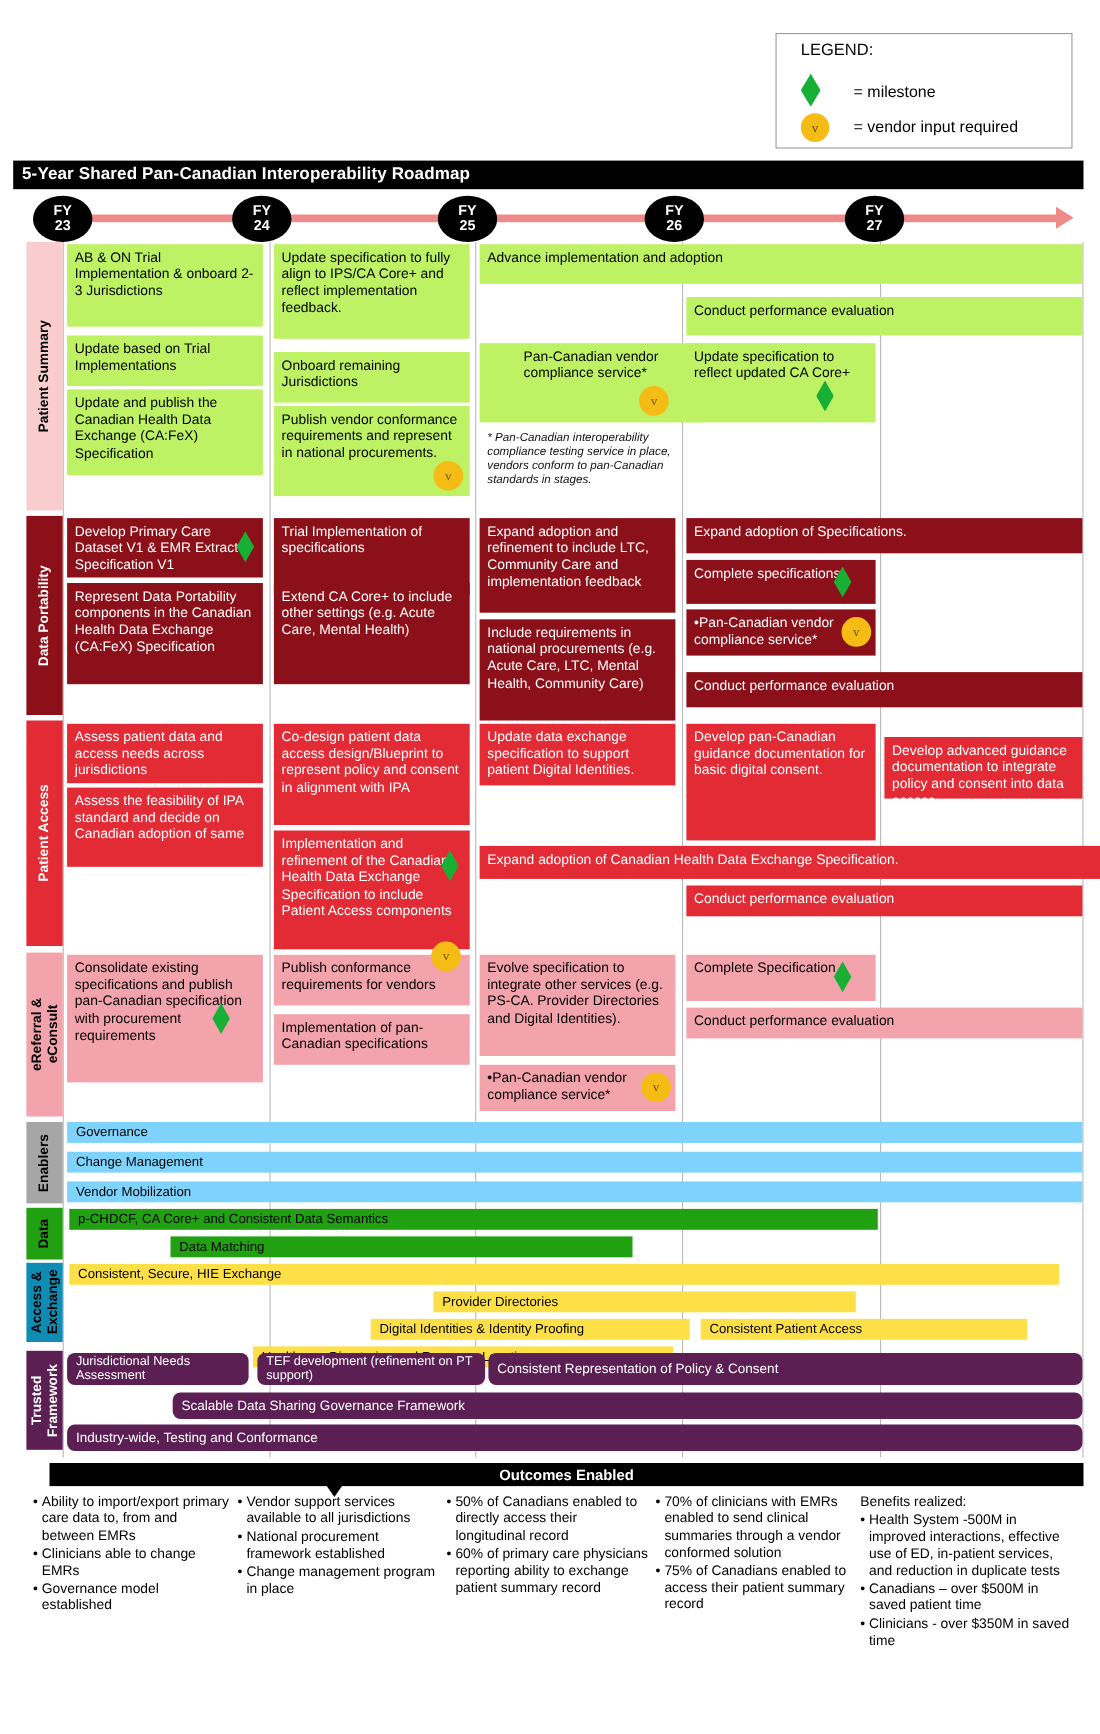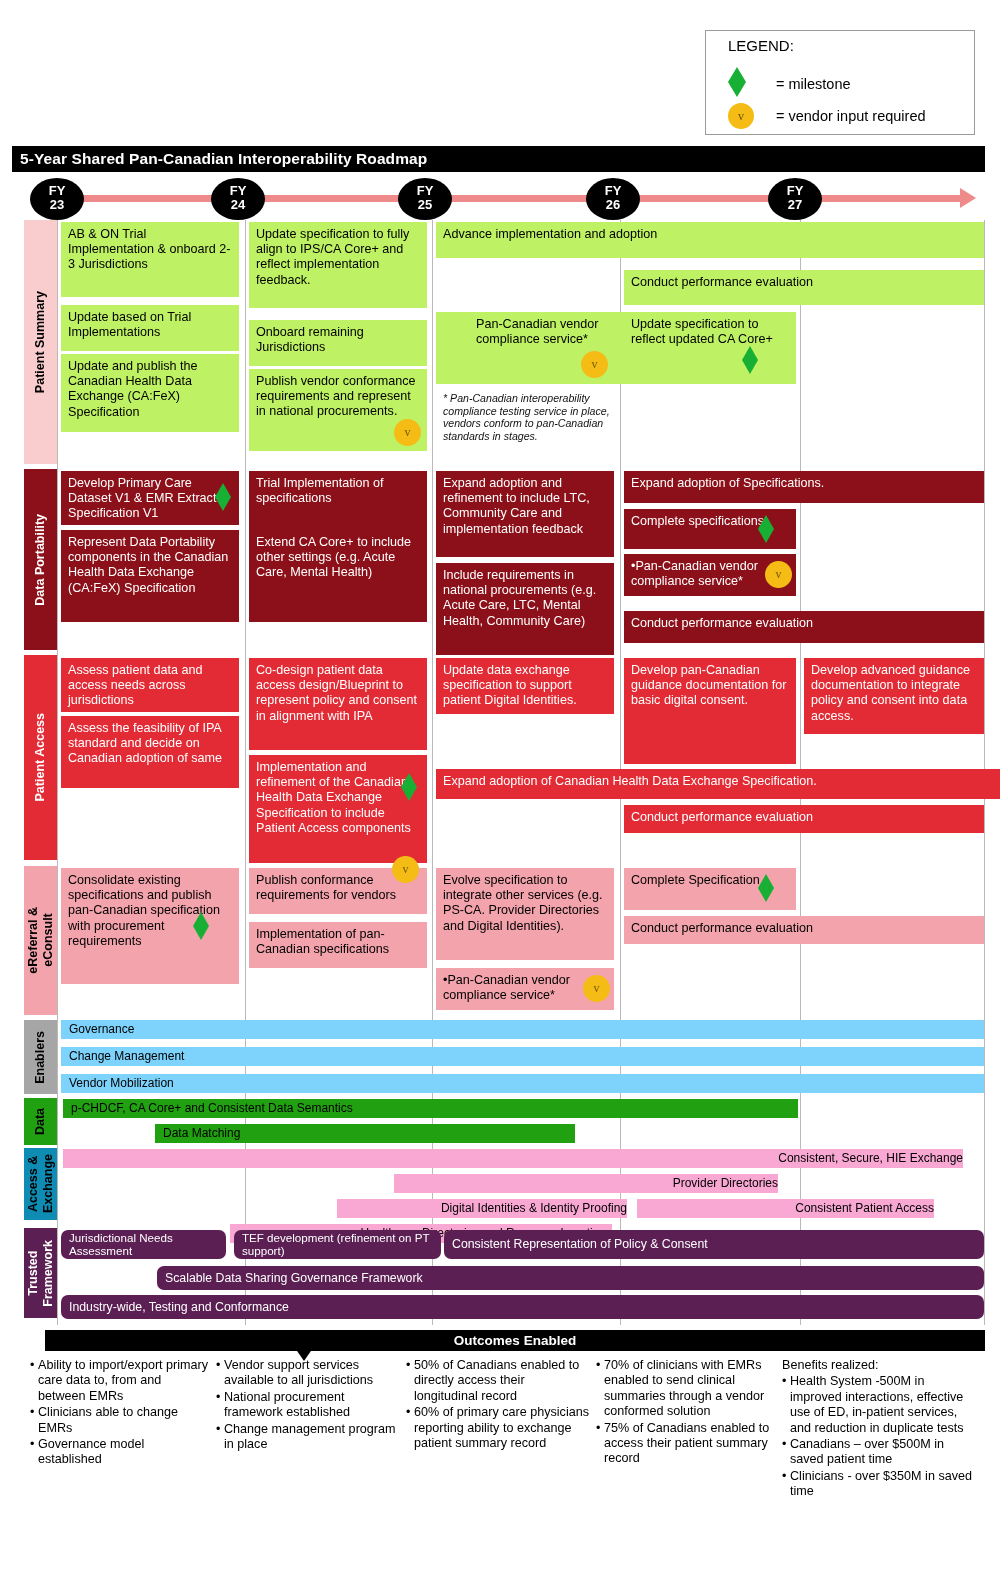--- a/index.html
+++ b/index.html
@@ -95,21 +95,21 @@
   .lane-dp  { background:#8c1019; color:#fff; }
   .lbl-dp   { background:#8c1019; }
   .lane-pa  { background:#e32b36; color:#fff; }
   .lbl-pa   { background:#e32b36; }
   .lane-er  { background:#f3a3ac; color:#000; }
   .lbl-er   { background:#f3a3ac; color:#000 !important; }
   .lane-en  { background:#7dd3fc; color:#000; }
   .lbl-en   { background:#a6a6a6; color:#000 !important; }
   .lane-da  { background:#21a111; color:#000; }
   .lbl-da   { background:#21a111; color:#000 !important; }
-  .lane-ax  { background:#f9a8d4; color:#000;text-align:right; }
+  .lane-ax  { background:#fde047; color:#000; }
   .lbl-ax   { background:#0e8cb4; color:#000 !important; }
   .lane-tf  { background:#5b1f54; color:#fff; }
   .lbl-tf   { background:#5b1f54; }
 
   .bar {
     position:absolute; font-size:12px; line-height:19px; height:19px;
     padding-left:8px; white-space:nowrap; overflow:hidden;
   }
   .bar.rounded { border-radius:7px; height:24px; line-height:24px; font-size:12.3px; }
 
@@ -244,21 +244,21 @@
   <div class="task lane-pa" style="left:49px;  top:496px; width:178px; height:72px;">Assess the feasibility of IPA standard and decide on Canadian adoption of same</div>
 
   <div class="task lane-pa" style="left:237px; top:438px; width:178px; height:92px;">Co-design patient data access design/Blueprint to represent policy and consent in alignment with IPA</div>
   <div class="task lane-pa" style="left:237px; top:535px; width:178px; height:108px;">
     <span>Implementation and refinement of the Canadian Health Data Exchange Specification to include Patient Access components</span>
     <span class="ico-d" style="right:10px; top:18px;"></span>
   </div>
 
   <div class="task lane-pa" style="left:424px; top:438px; width:178px; height:56px;">Update data exchange specification to support patient Digital Identities.</div>
   <div class="task lane-pa" style="left:612px; top:438px; width:172px; height:106px;">Develop pan-Canadian guidance documentation for basic digital consent.</div>
-  <div class="task lane-pa" style="left:792px; top:438px; width:180px; height:76px;">Develop advanced guidance documentation to integrate policy and consent into data access.</div>
+  <div class="task lane-pa" style="left:792px; top:450px; width:180px; height:56px;">Develop advanced guidance documentation to integrate policy and consent into data access.</div>
 
   <div class="task lane-pa" style="left:424px; top:549px; width:584px; height:30px;">Expand adoption of Canadian Health Data Exchange Specification.</div>
   <div class="task lane-pa" style="left:612px; top:585px; width:360px; height:28px;">Conduct performance evaluation</div>
 
   <div class="lane-label lbl-er" style="top:646px; height:149px;">
       <span>eReferral &amp;
 eConsult</span>
     </div>
 
   <div class="task lane-er" style="left:49px;  top:648px; width:178px; height:116px;">

